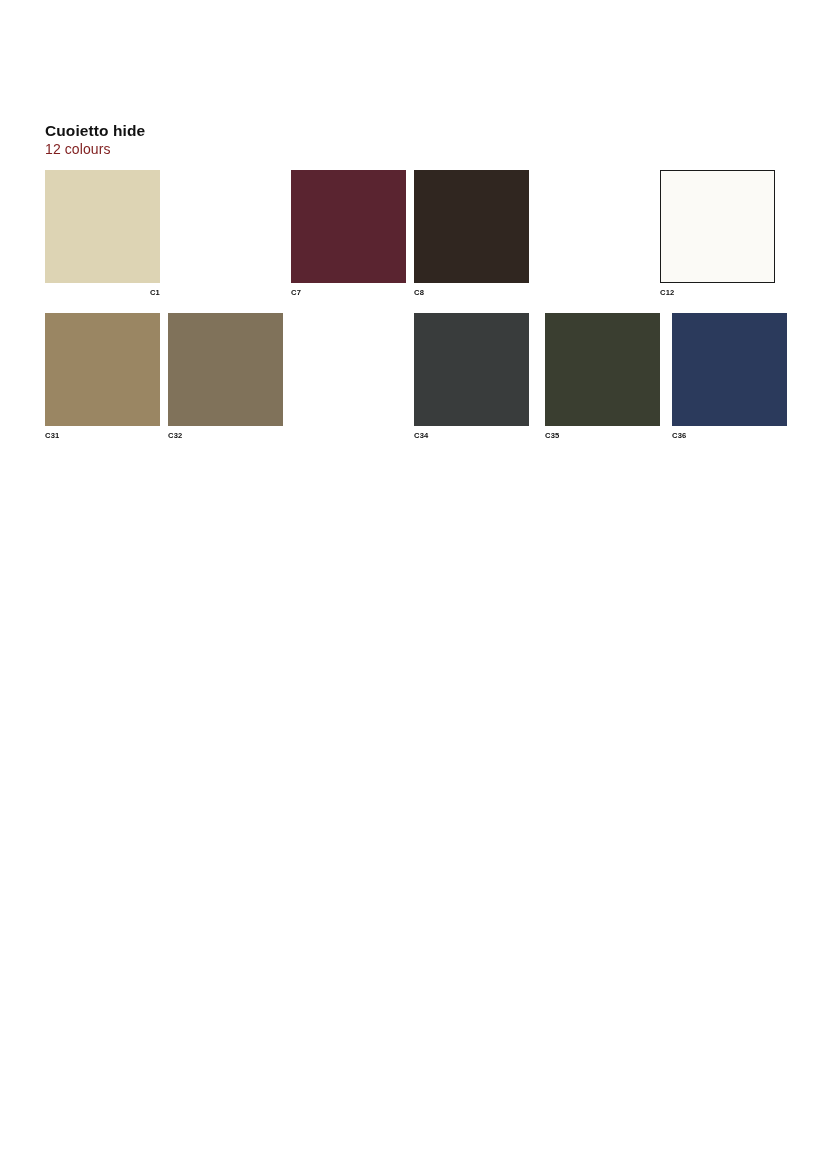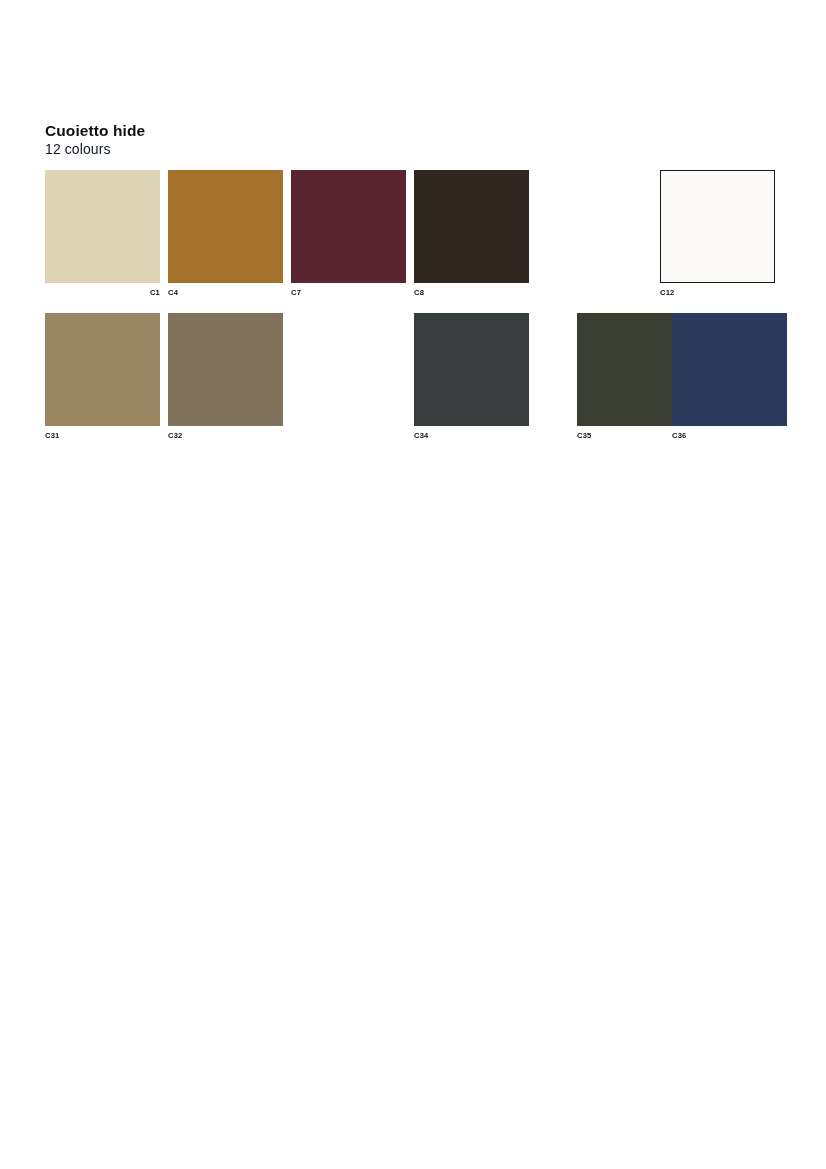--- a/index.html
+++ b/index.html
@@ -40,21 +40,21 @@
     letter-spacing: 0.1px;
     color: #111111;
     margin: 0;
   }
 
   .header-subtitle {
     font-size: 14px;
     font-weight: normal;
     line-height: 17px;
     letter-spacing: 0.1px;
-    color: #0f172a;
+    color: #7f1d1d;
     margin: 0;
     padding-top: 1px;
   }
 
   .swatch-grid {
     position: absolute;
     left: 45px;
     top: 170px;
     width: 740px;
   }
@@ -101,24 +101,20 @@
     <p class="header-subtitle">12 colours</p>
   </div>
 
   <div class="swatch-grid">
 
     <div class="swatch-row">
       <div class="swatch-cell" style="left:0px;text-align:right;">
         <span class="swatch-chip" style="background-color: rgb(221, 212, 180);"></span>
         <span class="swatch-label">C1</span>
       </div>
-      <div class="swatch-cell" style="left:123px;">
-        <span class="swatch-chip" style="background-color: rgb(165, 114, 43);"></span>
-        <span class="swatch-label">C4</span>
-      </div>
       <div class="swatch-cell" style="left:246px;">
         <span class="swatch-chip" style="background-color: rgb(90, 36, 48);"></span>
         <span class="swatch-label">C7</span>
       </div>
       <div class="swatch-cell" style="left:369px;">
         <span class="swatch-chip" style="background-color: rgb(48, 38, 32);"></span>
         <span class="swatch-label">C8</span>
       </div>
       <div class="swatch-cell" style="left:615px;">
         <span class="swatch-chip bordered" style="background-color: rgb(251, 250, 246);"></span>
@@ -132,21 +128,21 @@
         <span class="swatch-label">C31</span>
       </div>
       <div class="swatch-cell" style="left:123px;">
         <span class="swatch-chip" style="background-color: rgb(128, 114, 90);"></span>
         <span class="swatch-label">C32</span>
       </div>
       <div class="swatch-cell" style="left:369px;">
         <span class="swatch-chip" style="background-color: rgb(57, 60, 60);"></span>
         <span class="swatch-label">C34</span>
       </div>
-      <div class="swatch-cell" style="left:496px;padding-left:36px;">
+      <div class="swatch-cell" style="left:464px;padding-left:36px;">
         <span class="swatch-chip" style="background-color: rgb(58, 62, 48);"></span>
         <span class="swatch-label">C35</span>
       </div>
       <div class="swatch-cell" style="left:615px;margin-left:12px;">
         <span class="swatch-chip" style="background-color: rgb(43, 58, 92);"></span>
         <span class="swatch-label">C36</span>
       </div>
     </div>
 
   </div>

